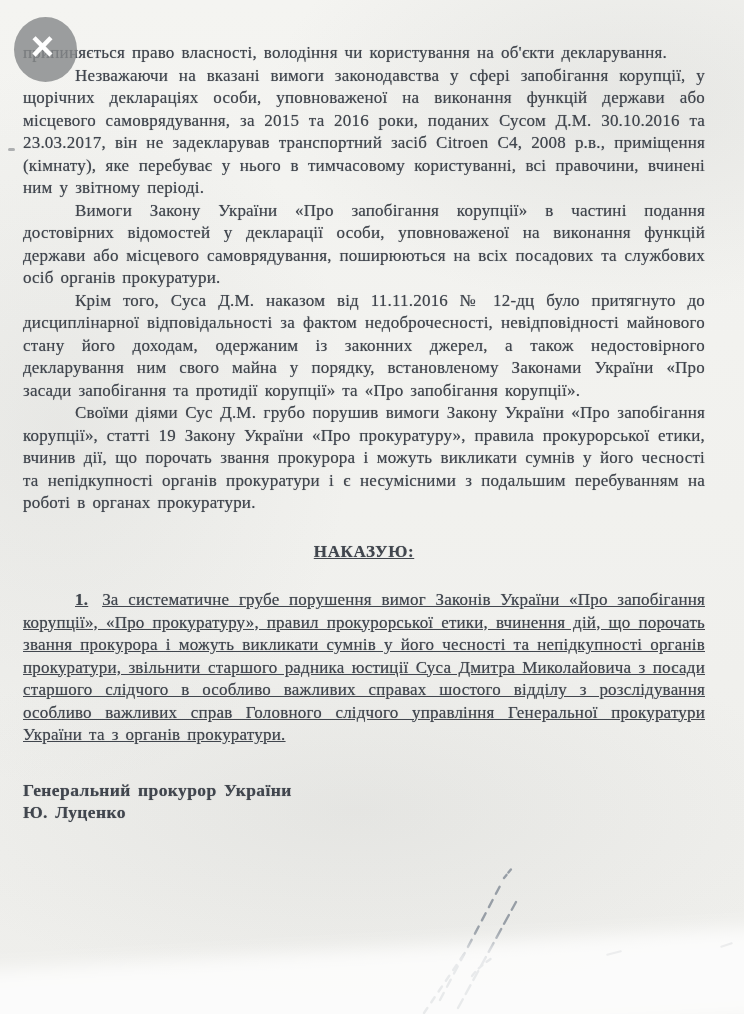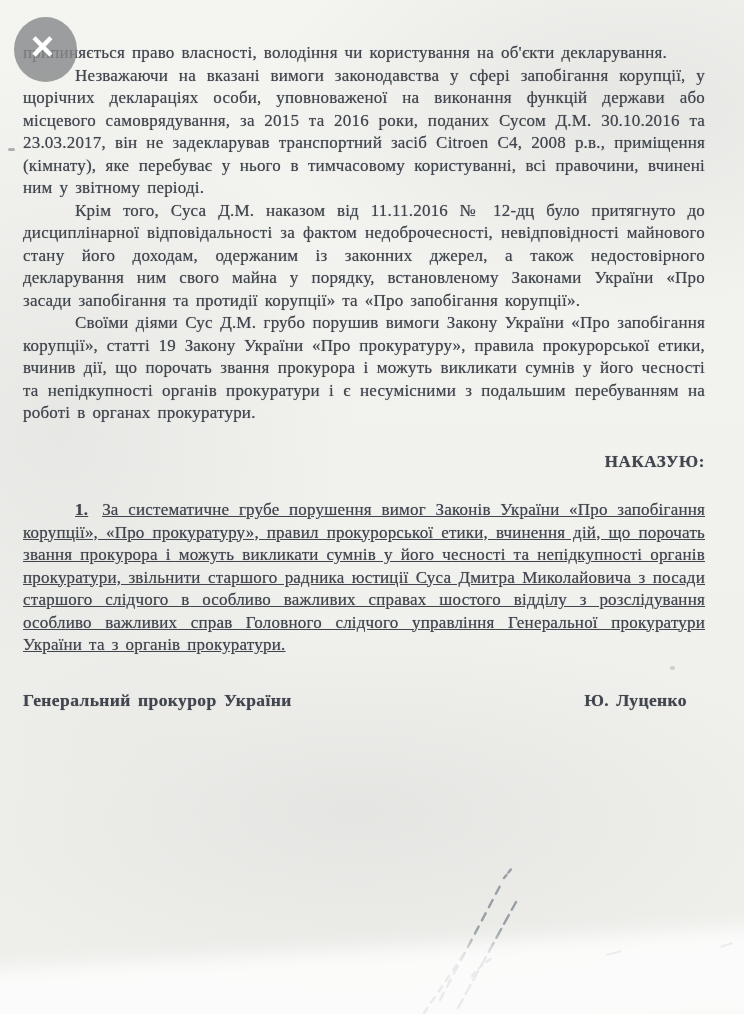--- a/index.html
+++ b/index.html
@@ -30,29 +30,31 @@
     text-shadow:0 0 0.8px rgba(65,70,78,0.65);
     filter:blur(0.22px);
     margin-top:40px;
   }
   .para{text-indent:52px;}
   .para.no-indent{text-indent:0;}
   .order-heading{
     margin-top:26px;
     font-weight:bold;
     letter-spacing:0.6px;
-    text-align:right;
+    text-align:center;
+    text-decoration:underline;
   }
   .para.item{margin-top:26px;text-decoration:underline;}
   .para.item .num{font-weight:bold;margin-right:14px;}
   .sig-row{
     margin-top:32px;
     display:flex;justify-content:space-between;align-items:baseline;
     font-weight:bold;font-size:17.5px;letter-spacing:0.4px;
     padding-right:18px;
+    flex-direction:column;
   }
 
   
   .sig-squiggle{position:absolute;left:412px;top:858px;pointer-events:none;}
   .tick{position:absolute;width:16px;height:2px;background:rgba(120,126,134,0.55);
         border-radius:2px;pointer-events:none;}
   .tick.t1{left:606px;top:952px;transform:rotate(-14deg);}
   .tick.t2{left:720px;top:944px;transform:rotate(-18deg);width:13px;}
 
   
@@ -81,20 +83,21 @@
     transform:translate(-3px,-4px);
   }
 </style>
 </head>
 <body>
 
 <div class="scan">
   <div class="content">
     <p class="para no-indent">припиняється право власності, володіння чи користування на об'єкти декларування.</p>
     <p class="para">Незважаючи на вказані вимоги законодавства у сфері запобігання корупції, у щорічних деклараціях особи, уповноваженої на виконання функцій держави або місцевого самоврядування, за 2015 та 2016 роки, поданих Сусом Д.М. 30.10.2016 та 23.03.2017, він не задекларував транспортний засіб Citroen C4, 2008 р.в., приміщення (кімнату), яке перебуває у нього в тимчасовому користуванні, всі правочини, вчинені ним у звітному періоді.</p>
+    <p class="para">Вимоги Закону України «Про запобігання корупції» в частині подання достовірних відомостей у декларації особи, уповноваженої на виконання функцій держави або місцевого самоврядування, поширюються на всіх посадових та службових осіб органів прокуратури.</p>
     <p class="para">Крім того, Суса Д.М. наказом від 11.11.2016 № 12-дц було притягнуто до дисциплінарної відповідальності за фактом недоброчесності, невідповідності майнового стану його доходам, одержаним із законних джерел, а також недостовірного декларування ним свого майна у порядку, встановленому Законами України «Про засади запобігання та протидії корупції» та «Про запобігання корупції».</p>
     <p class="para">Своїми діями Сус Д.М. грубо порушив вимоги Закону України «Про запобігання корупції», статті 19 Закону України «Про прокуратуру», правила прокурорської етики, вчинив дії, що порочать звання прокурора і можуть викликати сумнів у його чесності та непідкупності органів прокуратури і є несумісними з подальшим перебуванням на роботі в органах прокуратури.</p>
 
     <p class="order-heading">НАКАЗУЮ:</p>
 
     <p class="para item"><span class="num">1.</span><span>За систематичне грубе порушення вимог Законів України «Про запобігання корупції», «Про прокуратуру», правил прокурорської етики, вчинення дій, що порочать звання прокурора і можуть викликати сумнів у його чесності та непідкупності органів прокуратури, звільнити старшого радника юстиції Суса Дмитра Миколайовича з посади старшого слідчого в особливо важливих справах шостого відділу з розслідування особливо важливих справ Головного слідчого управління Генеральної прокуратури України та з органів прокуратури.</span></p>
 
 
     <div class="sig-row">
       <span>Генеральний прокурор України</span>

